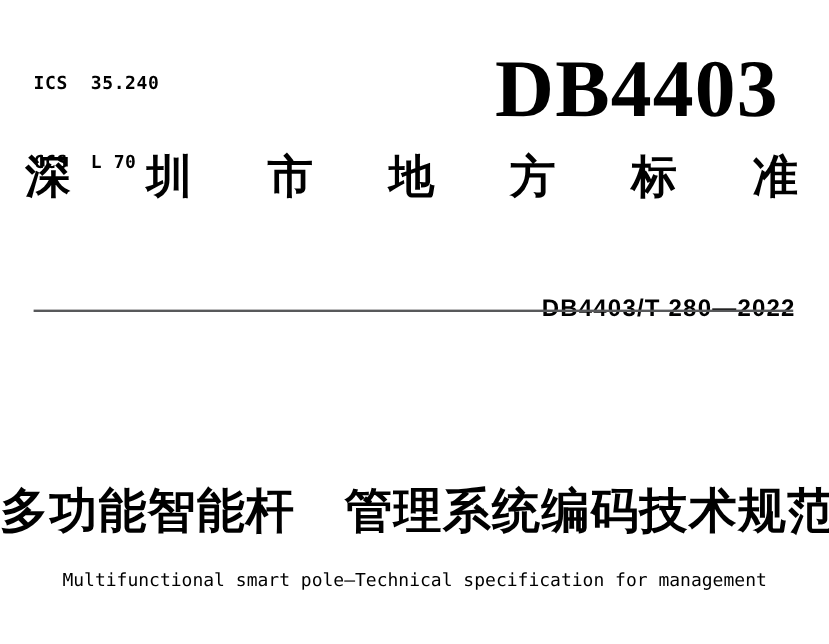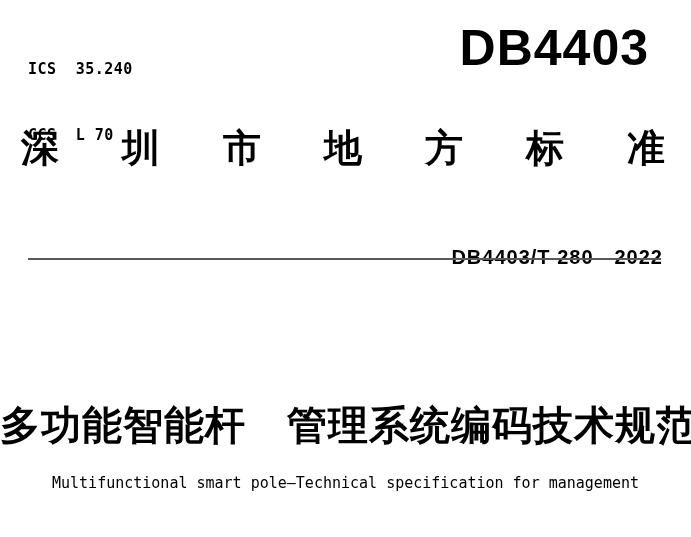--- a/index.html
+++ b/index.html
@@ -26,24 +26,24 @@
     font-size: 15px;
     font-weight: 700;
     line-height: 22px;
     white-space: pre;
     letter-spacing: 0.5px;
   }
 
   
   .db-logo {
     position: absolute;
-    top: 23px;
+    top: 40px;
     right: 42px;
-    font-family: Liberation Sans, sans-serif;
-    font-size: 50px;
+    font-family: Liberation Serif, serif;
+    font-size: 68px;
     font-weight: 700;
     line-height: 1.0;
     letter-spacing: 1px;
     white-space: nowrap;
   }
 
   
   .standard-name {
     position: absolute;
     top: 126px;

